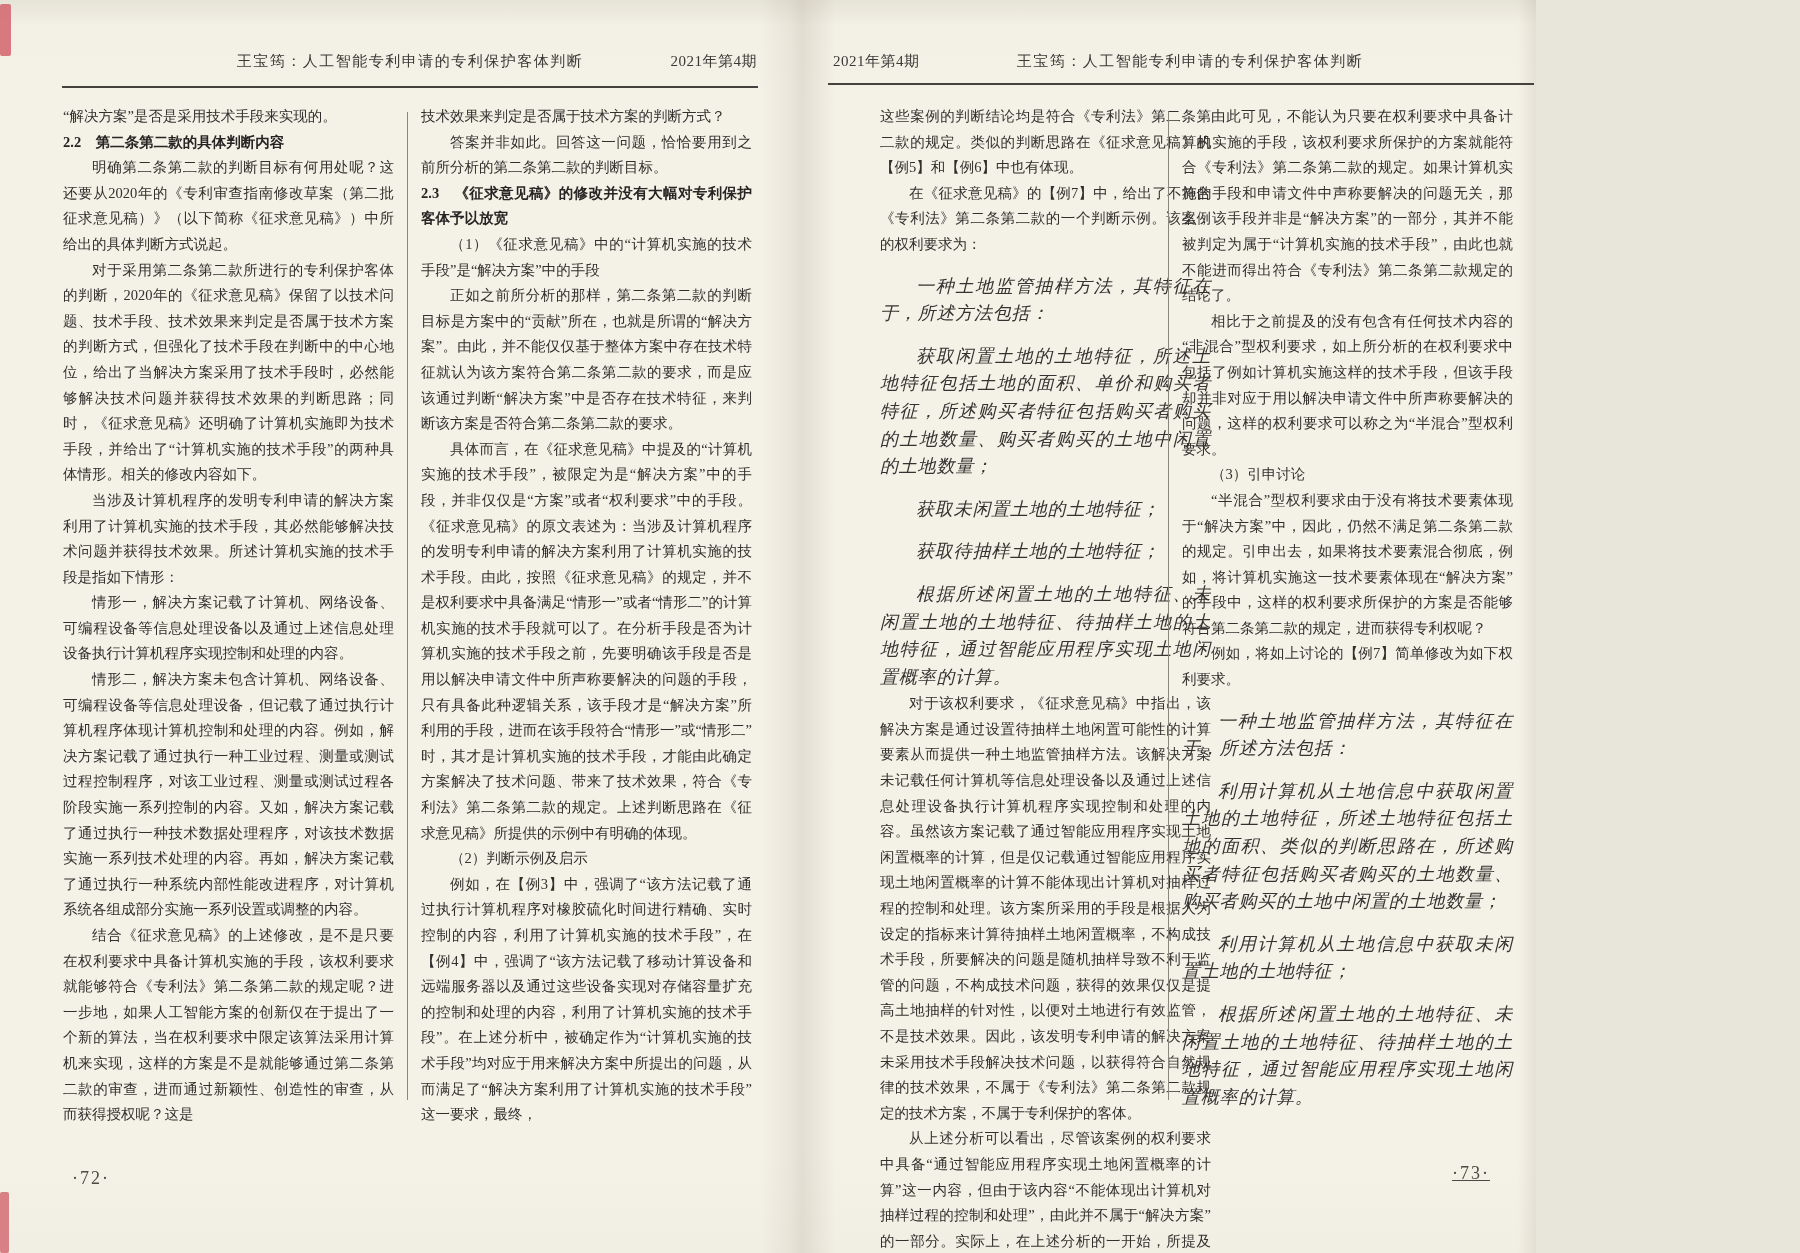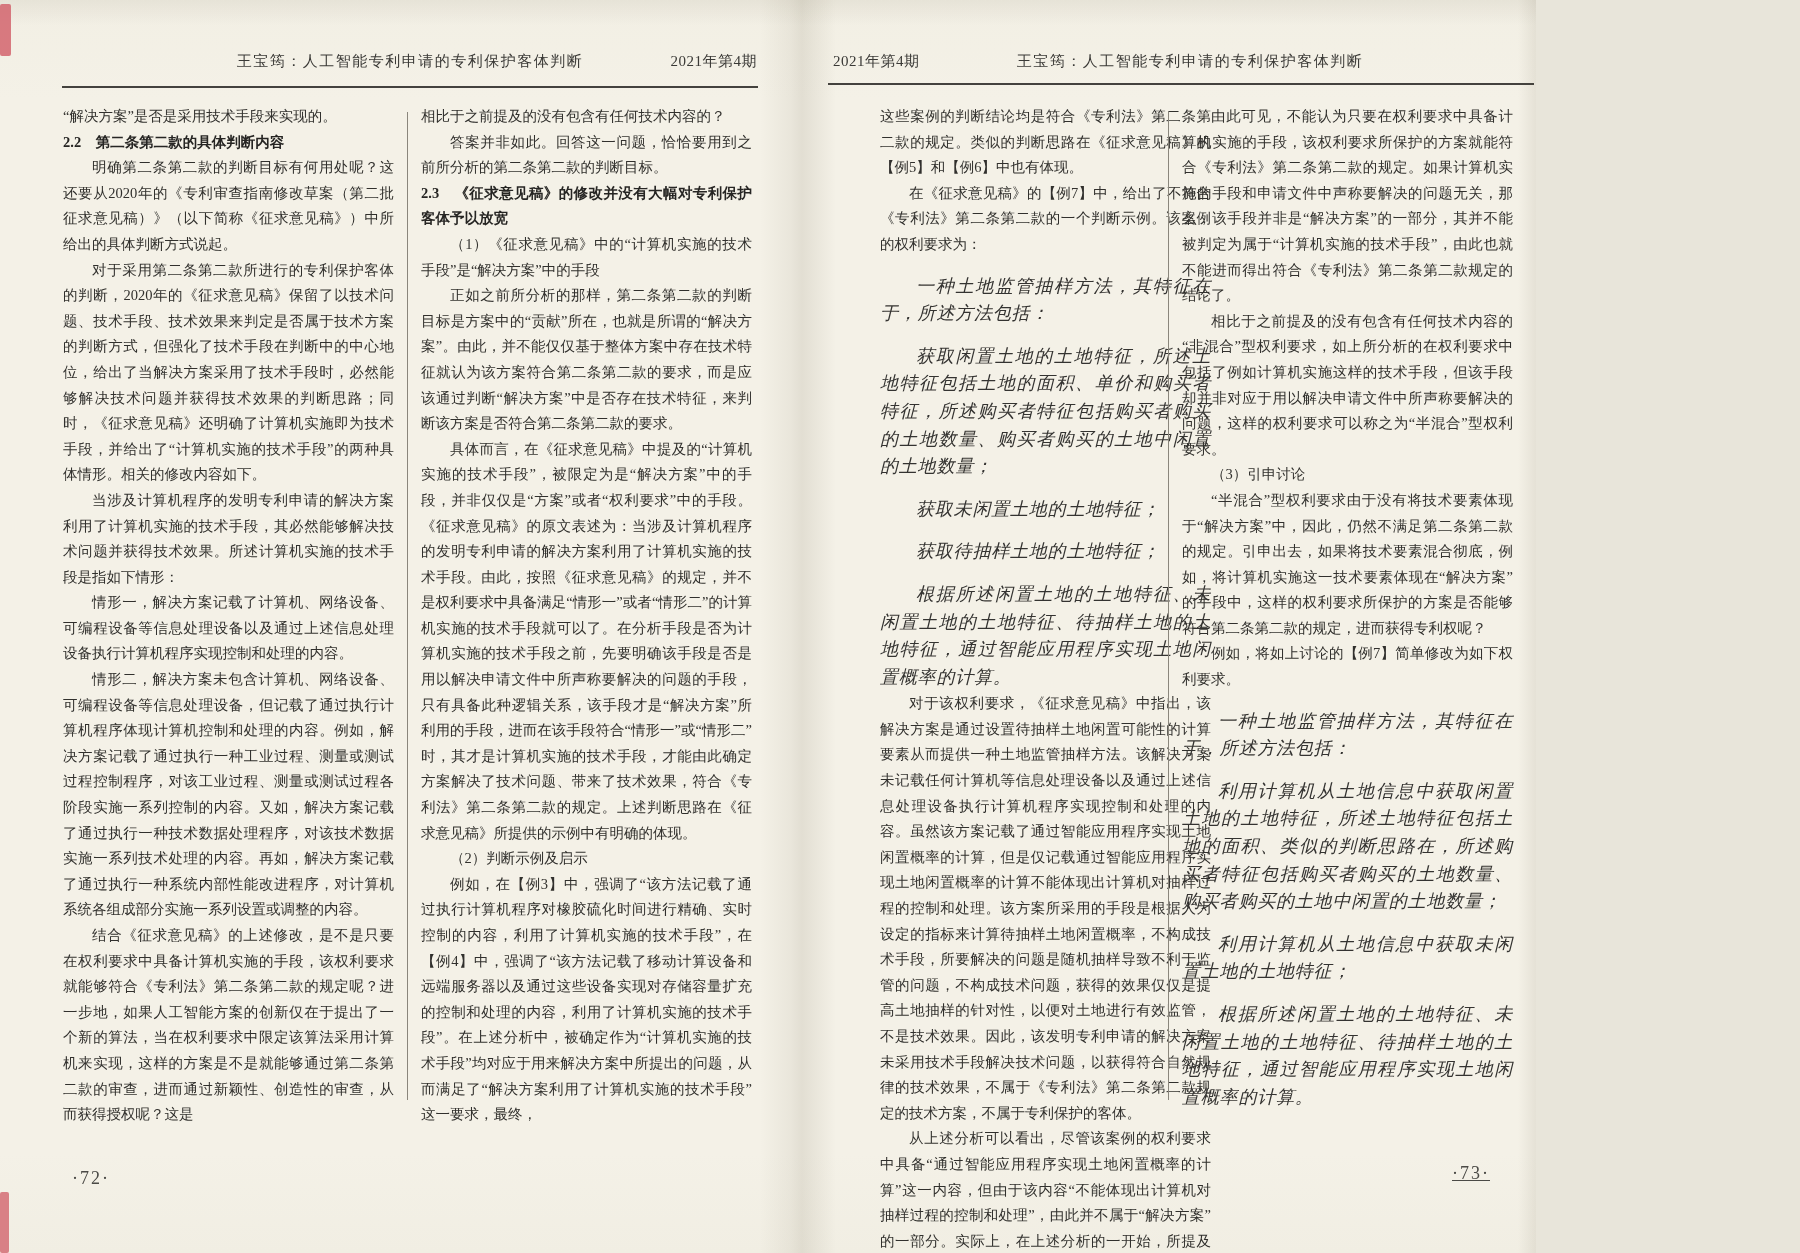--- a/index.html
+++ b/index.html
@@ -100,21 +100,21 @@
       <p class="para heading">2.2　第二条第二款的具体判断内容</p>
       <p class="para body indent">明确第二条第二款的判断目标有何用处呢？这还要从2020年的《专利审查指南修改草案（第二批征求意见稿）》（以下简称《征求意见稿》）中所给出的具体判断方式说起。</p>
       <p class="para body indent">对于采用第二条第二款所进行的专利保护客体的判断，2020年的《征求意见稿》保留了以技术问题、技术手段、技术效果来判定是否属于技术方案的判断方式，但强化了技术手段在判断中的中心地位，给出了当解决方案采用了技术手段时，必然能够解决技术问题并获得技术效果的判断思路；同时，《征求意见稿》还明确了计算机实施即为技术手段，并给出了“计算机实施的技术手段”的两种具体情形。相关的修改内容如下。</p>
       <p class="para body indent">当涉及计算机程序的发明专利申请的解决方案利用了计算机实施的技术手段，其必然能够解决技术问题并获得技术效果。所述计算机实施的技术手段是指如下情形：</p>
       <p class="para body indent">情形一，解决方案记载了计算机、网络设备、可编程设备等信息处理设备以及通过上述信息处理设备执行计算机程序实现控制和处理的内容。</p>
       <p class="para body indent">情形二，解决方案未包含计算机、网络设备、可编程设备等信息处理设备，但记载了通过执行计算机程序体现计算机控制和处理的内容。例如，解决方案记载了通过执行一种工业过程、测量或测试过程控制程序，对该工业过程、测量或测试过程各阶段实施一系列控制的内容。又如，解决方案记载了通过执行一种技术数据处理程序，对该技术数据实施一系列技术处理的内容。再如，解决方案记载了通过执行一种系统内部性能改进程序，对计算机系统各组成部分实施一系列设置或调整的内容。</p>
       <p class="para body indent">结合《征求意见稿》的上述修改，是不是只要在权利要求中具备计算机实施的手段，该权利要求就能够符合《专利法》第二条第二款的规定呢？进一步地，如果人工智能方案的创新仅在于提出了一个新的算法，当在权利要求中限定该算法采用计算机来实现，这样的方案是不是就能够通过第二条第二款的审查，进而通过新颖性、创造性的审查，从而获得授权呢？这是</p>
     </div>
   <div class="col-divider d1"></div>
   <div class="col c2">
-      <p class="para body">相比于之前提及的没有包含有任何技术内容的？</p>
+      <p class="para body">技术效果来判定是否属于技术方案的判断方式？</p>
       <p class="para body indent">答案并非如此。回答这一问题，恰恰要用到之前所分析的第二条第二款的判断目标。</p>
       <p class="para heading">2.3　《征求意见稿》的修改并没有大幅对专利保护客体予以放宽</p>
       <p class="para body indent">（1）《征求意见稿》中的“计算机实施的技术手段”是“解决方案”中的手段</p>
       <p class="para body indent">正如之前所分析的那样，第二条第二款的判断目标是方案中的“贡献”所在，也就是所谓的“解决方案”。由此，并不能仅仅基于整体方案中存在技术特征就认为该方案符合第二条第二款的要求，而是应该通过判断“解决方案”中是否存在技术特征，来判断该方案是否符合第二条第二款的要求。</p>
       <p class="para body indent">具体而言，在《征求意见稿》中提及的“计算机实施的技术手段”，被限定为是“解决方案”中的手段，并非仅仅是“方案”或者“权利要求”中的手段。《征求意见稿》的原文表述为：当涉及计算机程序的发明专利申请的解决方案利用了计算机实施的技术手段。由此，按照《征求意见稿》的规定，并不是权利要求中具备满足“情形一”或者“情形二”的计算机实施的技术手段就可以了。在分析手段是否为计算机实施的技术手段之前，先要明确该手段是否是用以解决申请文件中所声称要解决的问题的手段，只有具备此种逻辑关系，该手段才是“解决方案”所利用的手段，进而在该手段符合“情形一”或“情形二”时，其才是计算机实施的技术手段，才能由此确定方案解决了技术问题、带来了技术效果，符合《专利法》第二条第二款的规定。上述判断思路在《征求意见稿》所提供的示例中有明确的体现。</p>
       <p class="para body indent">（2）判断示例及启示</p>
       <p class="para body indent">例如，在【例3】中，强调了“该方法记载了通过执行计算机程序对橡胶硫化时间进行精确、实时控制的内容，利用了计算机实施的技术手段”，在【例4】中，强调了“该方法记载了移动计算设备和远端服务器以及通过这些设备实现对存储容量扩充的控制和处理的内容，利用了计算机实施的技术手段”。在上述分析中，被确定作为“计算机实施的技术手段”均对应于用来解决方案中所提出的问题，从而满足了“解决方案利用了计算机实施的技术手段”这一要求，最终，</p>
     </div>
 
   <div class="page-number pn-left">·72·</div>

